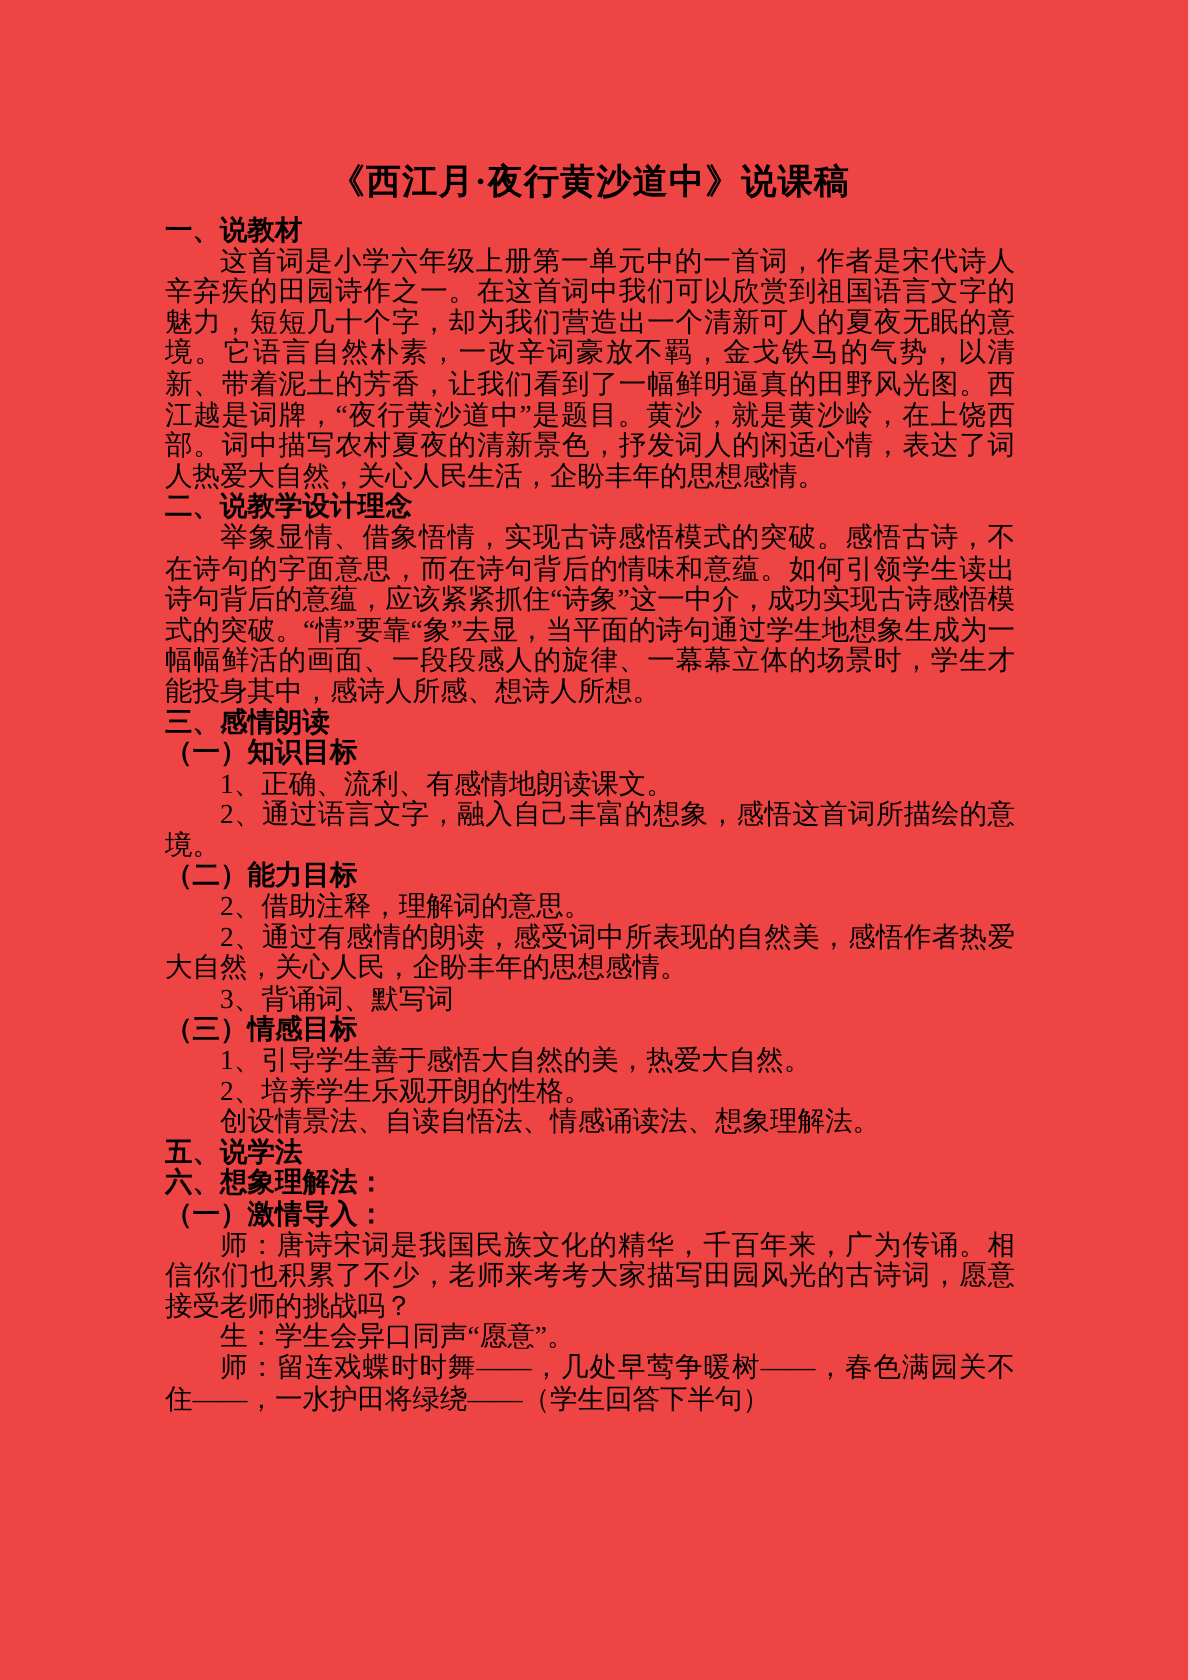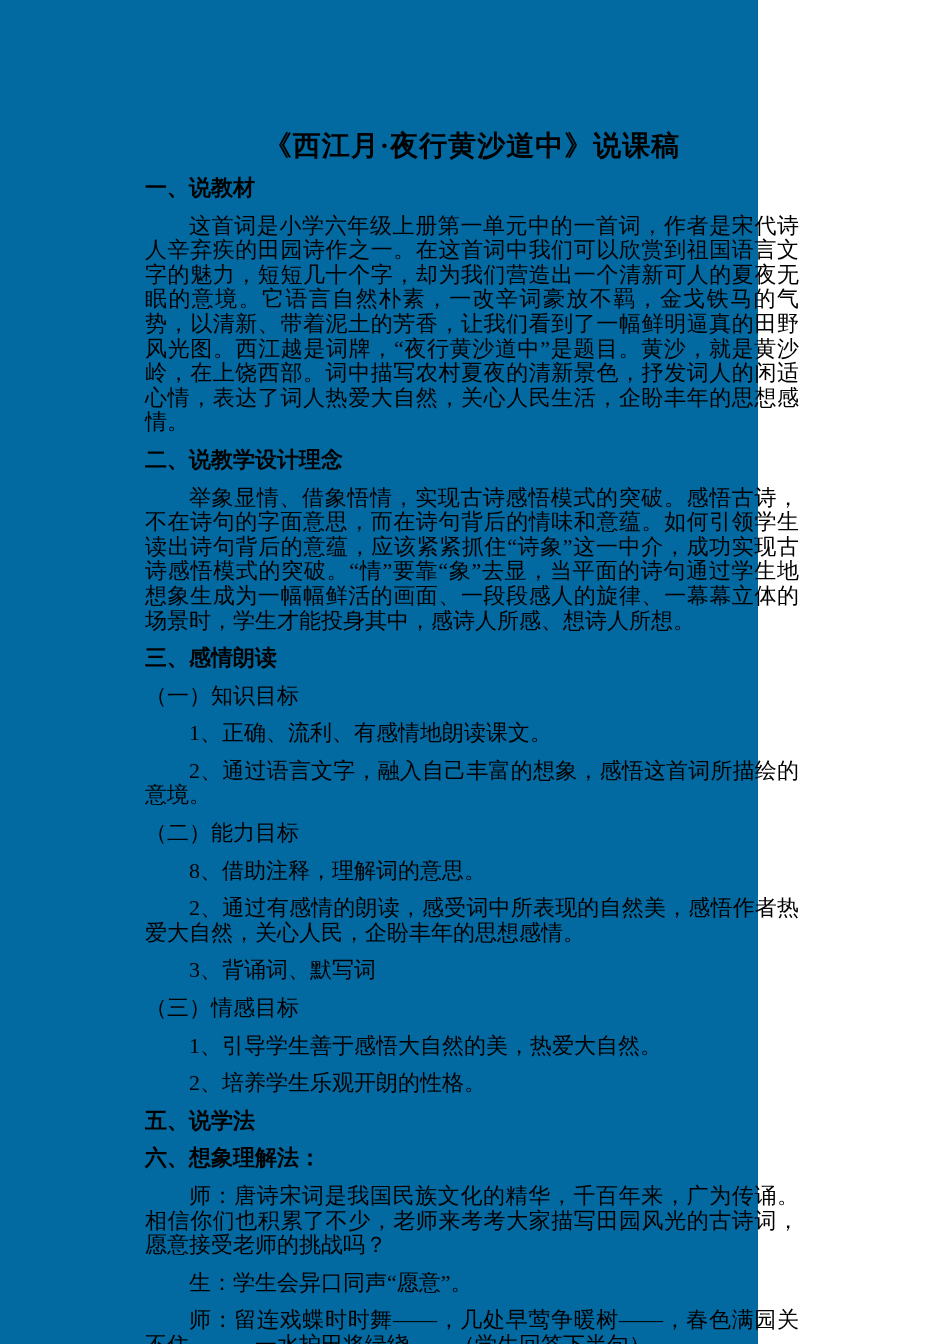--- a/index.html
+++ b/index.html
@@ -11,51 +11,51 @@
     width: 950px;
     height: 1344px;
     position: relative;
     overflow: hidden;
     font-family: "Liberation Serif", "DejaVu Serif", serif;
     color: #000000;
   }
   .page {
     position: absolute;
     left: 0; top: 0;
-    width: 758px;
+    width: 950px;
     height: 1344px;
-    background: #0369a1;
+    background: #ef4444;
   }
   .content {
     position: absolute;
     left: 132px;
     top: 129px;
     width: 680px;
   }
   .doc-title {
     font-size: 28px;
     font-weight: 700;
     line-height: 34px;
     text-align: center;
     letter-spacing: 1px;
     margin: 0 0 9px 0;
   }
   .blk {
     font-size: 22px;
     line-height: 24.6px;
-    margin: 13px;
+    margin: 0;
     text-align: justify;
     word-break: break-all;
   }
   .blk.heading {
     font-weight: 700;
     text-align: left;
   }
   .blk.sub {
-    font-weight: 400;
+    font-weight: 700;
     text-align: left;
   }
   .blk.para {
     text-indent: 44px;
   }
 </style>
 </head>
 <body>
 
 <div class="page">
@@ -64,26 +64,28 @@
     <div id="doc-blocks">
         <p class="blk heading">一、说教材</p>
         <p class="blk para">这首词是小学六年级上册第一单元中的一首词，作者是宋代诗人辛弃疾的田园诗作之一。在这首词中我们可以欣赏到祖国语言文字的魅力，短短几十个字，却为我们营造出一个清新可人的夏夜无眠的意境。它语言自然朴素，一改辛词豪放不羁，金戈铁马的气势，以清新、带着泥土的芳香，让我们看到了一幅鲜明逼真的田野风光图。西江越是词牌，“夜行黄沙道中”是题目。黄沙，就是黄沙岭，在上饶西部。词中描写农村夏夜的清新景色，抒发词人的闲适心情，表达了词人热爱大自然，关心人民生活，企盼丰年的思想感情。</p>
         <p class="blk heading">二、说教学设计理念</p>
         <p class="blk para">举象显情、借象悟情，实现古诗感悟模式的突破。感悟古诗，不在诗句的字面意思，而在诗句背后的情味和意蕴。如何引领学生读出诗句背后的意蕴，应该紧紧抓住“诗象”这一中介，成功实现古诗感悟模式的突破。“情”要靠“象”去显，当平面的诗句通过学生地想象生成为一幅幅鲜活的画面、一段段感人的旋律、一幕幕立体的场景时，学生才能投身其中，感诗人所感、想诗人所想。</p>
         <p class="blk heading">三、感情朗读</p>
         <p class="blk sub">（一）知识目标</p>
         <p class="blk para">1、正确、流利、有感情地朗读课文。</p>
         <p class="blk para">2、通过语言文字，融入自己丰富的想象，感悟这首词所描绘的意境。</p>
         <p class="blk sub">（二）能力目标</p>
-        <p class="blk para">8、借助注释，理解词的意思。</p>
+        <p class="blk para">2、借助注释，理解词的意思。</p>
         <p class="blk para">2、通过有感情的朗读，感受词中所表现的自然美，感悟作者热爱大自然，关心人民，企盼丰年的思想感情。</p>
         <p class="blk para">3、背诵词、默写词</p>
         <p class="blk sub">（三）情感目标</p>
         <p class="blk para">1、引导学生善于感悟大自然的美，热爱大自然。</p>
         <p class="blk para">2、培养学生乐观开朗的性格。</p>
+        <p class="blk para">创设情景法、自读自悟法、情感诵读法、想象理解法。</p>
         <p class="blk heading">五、说学法</p>
         <p class="blk heading">六、想象理解法：</p>
+        <p class="blk heading">（一）激情导入：</p>
         <p class="blk para">师：唐诗宋词是我国民族文化的精华，千百年来，广为传诵。相信你们也积累了不少，老师来考考大家描写田园风光的古诗词，愿意接受老师的挑战吗？</p>
         <p class="blk para">生：学生会异口同声“愿意”。</p>
         <p class="blk para">师：留连戏蝶时时舞——，几处早莺争暖树——，春色满园关不住——，一水护田将绿绕——（学生回答下半句）</p>
       </div>
   </div>
 </div>
 
 </body></html>

